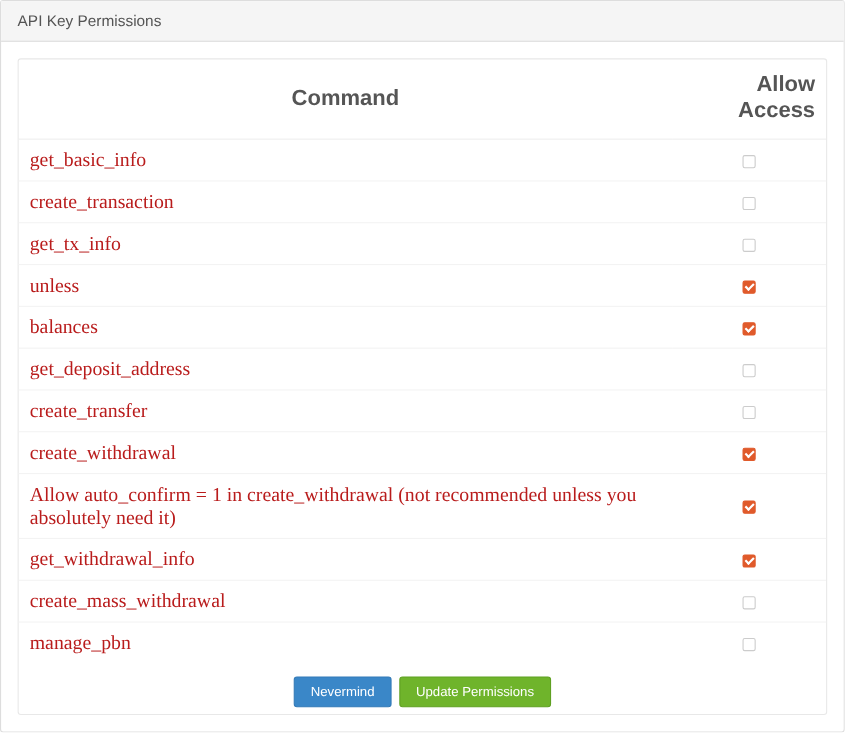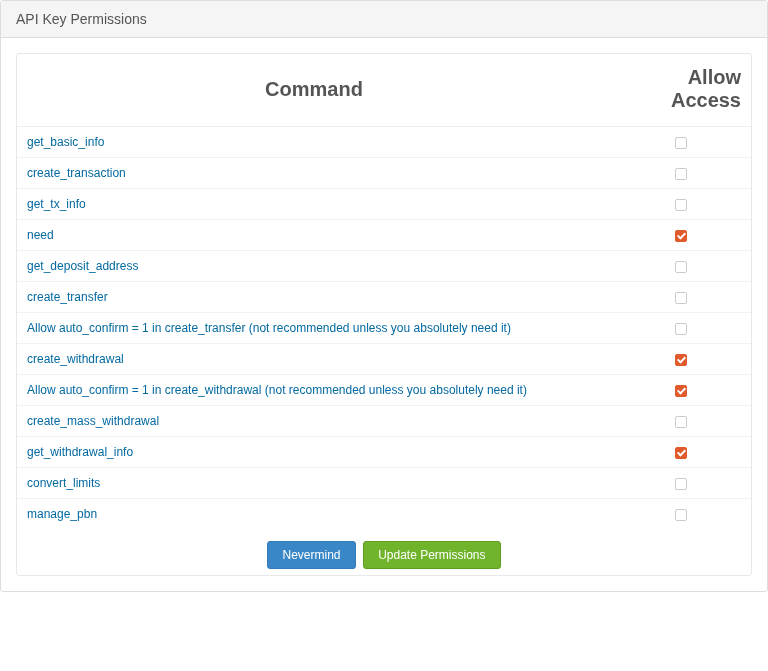--- a/index.html
+++ b/index.html
@@ -49,23 +49,24 @@
     thead th.command-header {
       text-align: center;
     }
     thead th.allow-header {
       text-align: right;
       width: 140px;
     }
     tbody td {
       padding: 8px 10px;
       border-bottom: 1px solid #f3f3f3;
-      font-size: 12px;
-      color: #0369a1;
+      font-size: 18px;
+      color: #b91c1c;
       vertical-align: middle;
+      font-family: Liberation Serif, serif;
     }
     tbody tr:last-child td {
       border-bottom: none;
     }
     tbody td.allow-cell {
       text-align: center;
       width: 140px;
     }
     .checkbox {
       display: inline-block;
@@ -137,53 +138,49 @@
             </tr>
             <tr>
               <td>create_transaction</td>
               <td class="allow-cell"><span class="checkbox"></span></td>
             </tr>
             <tr>
               <td>get_tx_info</td>
               <td class="allow-cell"><span class="checkbox"></span></td>
             </tr>
             <tr>
-              <td>need</td>
+              <td>unless</td>
+              <td class="allow-cell"><span class="checkbox checked"></span></td>
+            </tr>
+            <tr>
+              <td>balances</td>
               <td class="allow-cell"><span class="checkbox checked"></span></td>
             </tr>
             <tr>
               <td>get_deposit_address</td>
               <td class="allow-cell"><span class="checkbox"></span></td>
             </tr>
             <tr>
               <td>create_transfer</td>
               <td class="allow-cell"><span class="checkbox"></span></td>
             </tr>
             <tr>
-              <td>Allow auto_confirm = 1 in create_transfer (not recommended unless you absolutely need it)</td>
-              <td class="allow-cell"><span class="checkbox"></span></td>
-            </tr>
-            <tr>
               <td>create_withdrawal</td>
               <td class="allow-cell"><span class="checkbox checked"></span></td>
             </tr>
             <tr>
               <td>Allow auto_confirm = 1 in create_withdrawal (not recommended unless you absolutely need it)</td>
               <td class="allow-cell"><span class="checkbox checked"></span></td>
             </tr>
             <tr>
-              <td>create_mass_withdrawal</td>
-              <td class="allow-cell"><span class="checkbox"></span></td>
-            </tr>
-            <tr>
               <td>get_withdrawal_info</td>
               <td class="allow-cell"><span class="checkbox checked"></span></td>
             </tr>
             <tr>
-              <td>convert_limits</td>
+              <td>create_mass_withdrawal</td>
               <td class="allow-cell"><span class="checkbox"></span></td>
             </tr>
             <tr>
               <td>manage_pbn</td>
               <td class="allow-cell"><span class="checkbox"></span></td>
             </tr>
           </tbody>
       </table>
       <div class="button-row">
         <span class="btn btn-primary">Nevermind</span>

